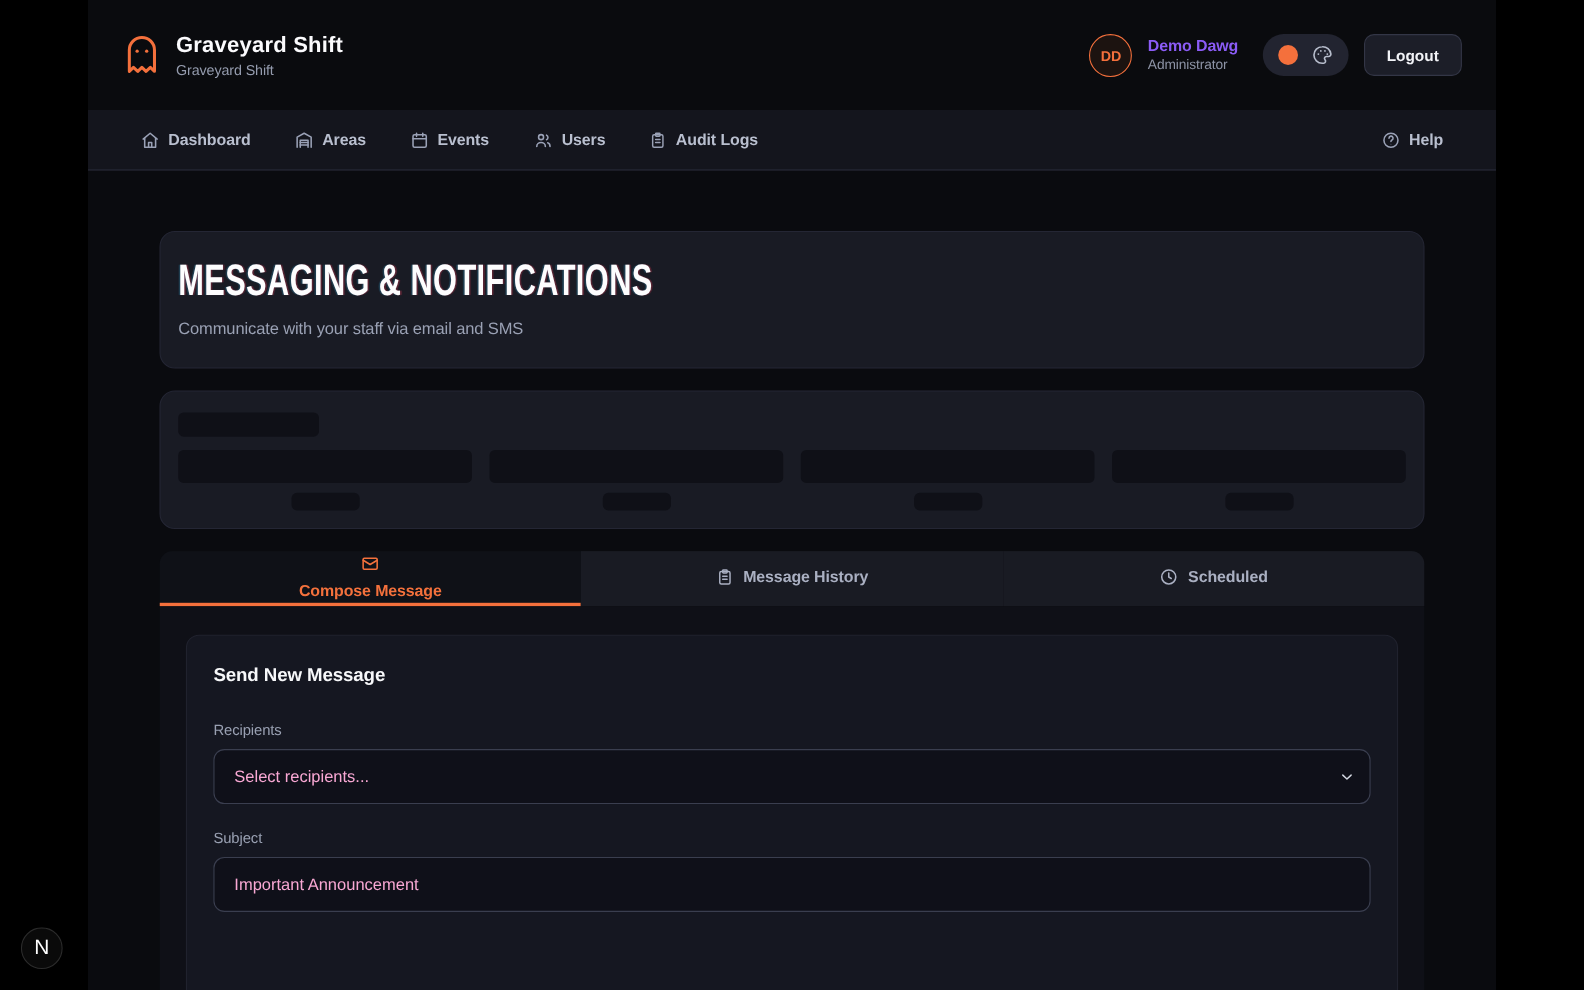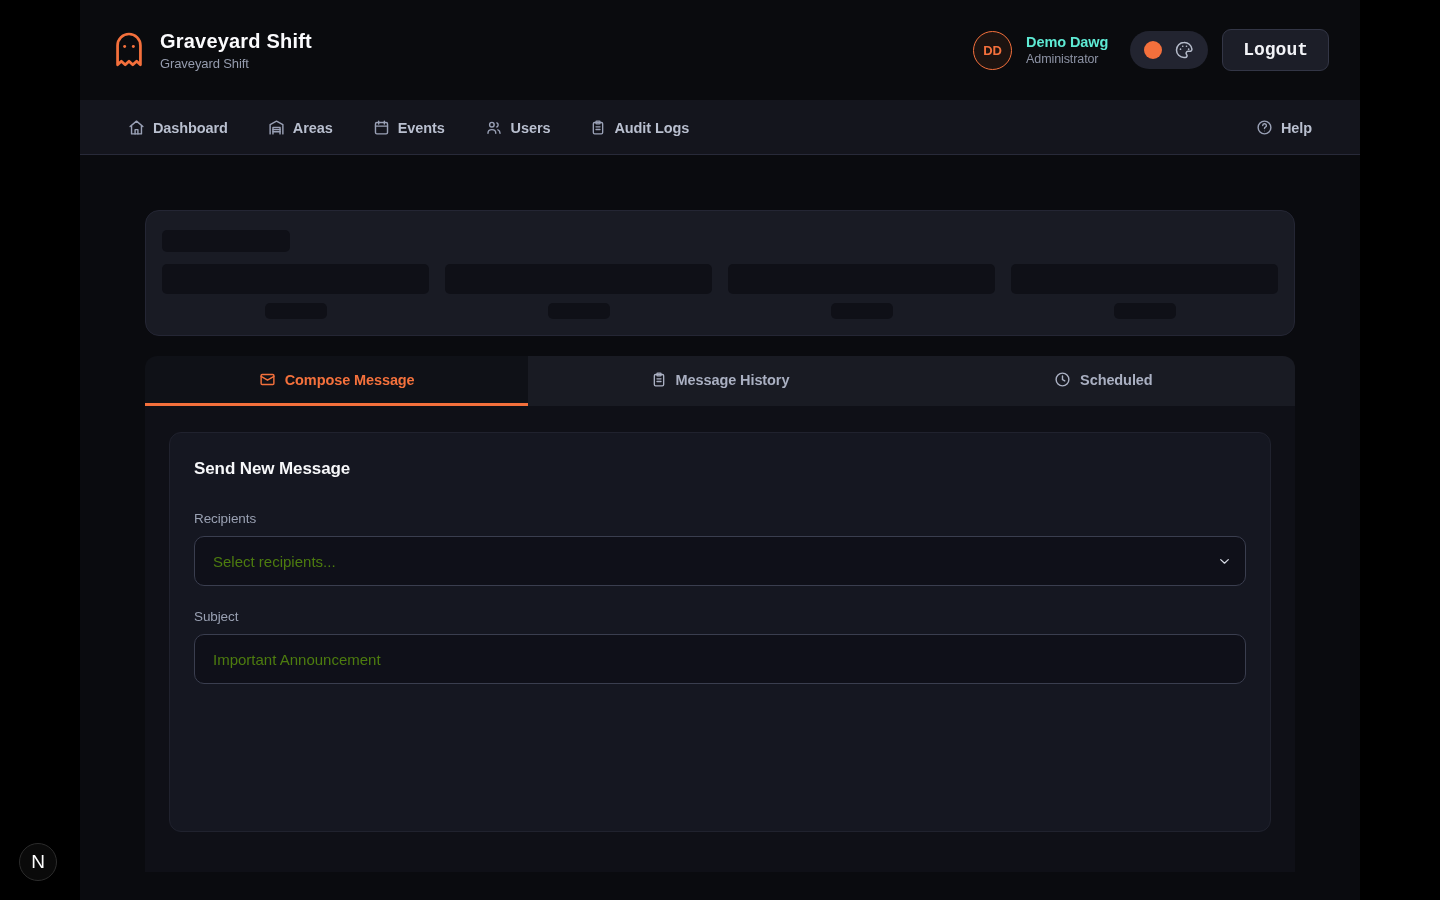--- a/index.html
+++ b/index.html
@@ -10,26 +10,26 @@
 
   
   .hdr { height:100px; background:#0a0b0e; display:flex; align-items:center; justify-content:space-between; padding:0 31px 0 33px; }
   .brand { display:flex; align-items:center; gap:15px; }
   .brand-title { font-size:20px; font-weight:bold; color:#fbfbfd; letter-spacing:0.2px; }
   .brand-sub { font-size:13px; color:#959cae; margin-top:3px; }
   .hdr-right { display:flex; align-items:center; gap:14px; }
   .avatar { width:39px; height:39px; border-radius:50%; border:1.5px solid #f4703c; background:#1c1310;
             display:flex; align-items:center; justify-content:center; font-size:13px; font-weight:bold; color:#f4703c; cursor:pointer; }
   .uinfo { margin-right:8px; }
-  .uname { font-size:14.5px; font-weight:bold; color:#5eead4; }
+  .uname { font-size:14.5px; font-weight:bold; color:#8b5cf6; }
   .urole { font-size:12.5px; color:#8d93a5; margin-top:2px; }
   .theme-pill { display:flex; align-items:center; gap:12px; background:#222430; border-radius:19px; padding:9px 14px; cursor:pointer; }
   .theme-dot { width:18px; height:18px; border-radius:50%; background:#f4703c; }
-  .btn-logout { background:#1c1e28; border:1px solid #333646; color:#f2f3f7; font-weight:bold; font-size:18px;
-                border-radius:9px; padding:10px 20px; cursor:pointer; font-family:Liberation Mono, monospace; }
+  .btn-logout { background:#1c1e28; border:1px solid #333646; color:#f2f3f7; font-weight:bold; font-size:14px;
+                border-radius:9px; padding:10px 20px; cursor:pointer; font-family:Liberation Sans, sans-serif; }
 
   
   .nav { height:55px; background:#14151d; border-bottom:1px solid #282a39; display:flex; align-items:center;
          justify-content:space-between; padding:0 48px; }
   .nav-left { display:flex; align-items:center; gap:40px; }
   .nav-item { display:flex; align-items:flex-end; gap:8px; color:#b9bfcf; font-size:14.5px; font-weight:bold; cursor:pointer; }
   .nav-item svg, .tab svg { flex:0 0 auto; }
 
   
   .main { padding:55px 65px 0 65px; }
@@ -48,30 +48,30 @@
   .skel-col { flex:1; }
   .skel-big { height:30px; }
   .skel-small { width:62px; height:16px; margin:9px auto 0 auto; }
 
   
   .tabcard { border-radius:12px 12px 0 0; overflow:hidden; }
   .tabs { display:flex; }
   .tab { flex:1; height:50px; display:flex; align-items:center; justify-content:center; gap:9px;
          background:#191b23; color:#aab0c2; font-size:14.5px; font-weight:bold;
          border-bottom:3px solid transparent; cursor:pointer; }
-  .tab.active { background:#0f1117; color:#f4713c; border-bottom-color:#f4703c; }
+  .tab.active { background:#0f1117; color:#f4713c; border-bottom-color:#f4703c;flex-direction:column; }
   .panel { background:#0f1017; padding:26px 24px 40px 24px; }
 
   .form-card { background:#151721; border:1px solid #20222e; border-radius:12px; padding:26px 24px 34px 24px; min-height:400px; }
   .form-title { font-size:17px; font-weight:bold; color:#f7f8fa; margin-bottom:32px; }
   .fgroup { margin-bottom:23px; }
   .flabel { display:block; font-size:13.5px; color:#99a0b2; margin-bottom:10px; }
   .fwrap { position:relative; }
   select.fctl, input.fctl { width:100%; height:50px; background:#0f1019; border:1px solid #3a3e4f; border-radius:10px;
-          color:#4d7c0f; font-size:15px; padding:0 18px; font-family:inherit; appearance:none; -webkit-appearance:none; outline:none; }
+          color:#f9a8d4; font-size:15px; padding:0 18px; font-family:inherit; appearance:none; -webkit-appearance:none; outline:none; }
   .chev { position:absolute; right:15px; top:50%; transform:translateY(-50%); pointer-events:none; color:#d4d8e2; display:flex; }
 
   
   .nbadge { position:fixed; left:19px; top:843px; width:38px; height:38px; border-radius:50%;
             background:#0a0a0a; border:1px solid #2c2c2c; display:flex; align-items:center; justify-content:center;
             color:#fff; font-size:19px; cursor:pointer; font-family:"Liberation Sans",sans-serif; }
 </style>
 </head>
 <body>
 
@@ -172,20 +172,24 @@
             <path d="M9.5 9.3a2.6 2.6 0 1 1 3.8 2.3c-.8.4-1.3 1-1.3 1.9"></path>
             <circle cx="12" cy="17" r="0.6" fill="#9aa1b6" stroke="none"></circle>
           </svg>
       </span>
       <span>Help</span>
     </div>
   </div>
 
   <div class="main">
 
+    <div class="card page-head">
+      <div class="page-title">MESSAGING &amp; NOTIFICATIONS</div>
+      <div class="page-sub">Communicate with your staff via email and SMS</div>
+    </div>
 
     <div class="card skel-card">
       <div class="skel skel-title"></div>
       <div class="skel-row">
         <div class="skel-col">
             <div class="skel skel-big"></div>
             <div class="skel skel-small"></div>
           </div>
         <div class="skel-col">
             <div class="skel skel-big"></div>

